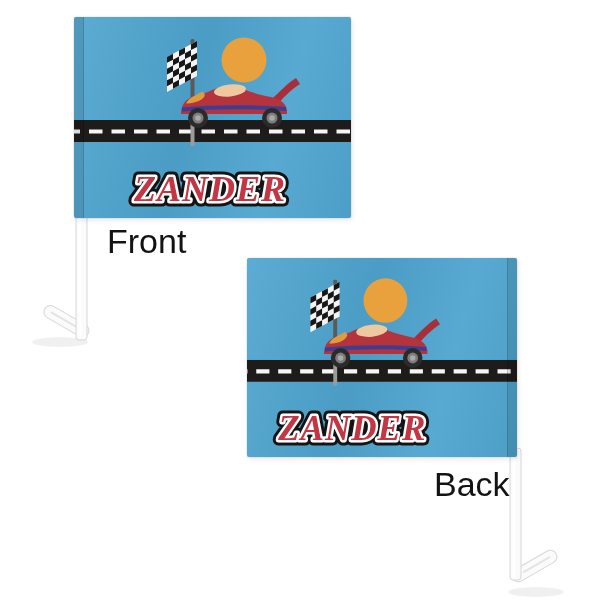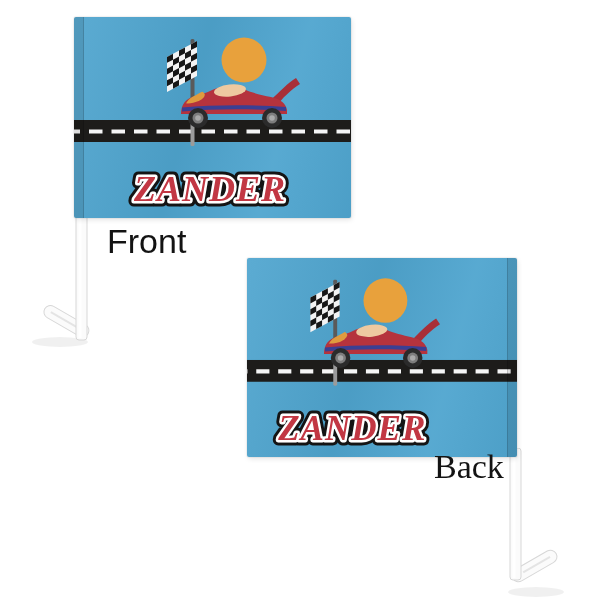--- a/index.html
+++ b/index.html
@@ -33,21 +33,21 @@
   .flag.front .sleeve{left:0;border-right:1px solid rgba(0,0,0,.14);border-radius:2px 0 0 2px;}
   .flag.back .sleeve{right:0;border-left:1px solid rgba(0,0,0,.14);border-radius:0 2px 2px 0;}
 
   
   .side-label{
     position:absolute;z-index:4;
     font-size:34px;line-height:1;color:var(--label-text,#131313);
     letter-spacing:0px;
   }
   .side-label.front{left:95px;top:224px;margin-left:12px;}
-  .side-label.back{left:434px;top:450px;font-family:Liberation Serif, serif;}
+  .side-label.back{left:434px;top:467px;}
 
   
   .name-text{
     font-family:"Liberation Serif","DejaVu Serif",serif;
     font-weight:bold;font-style:italic;
     font-size:36px;letter-spacing:1px;
   }
 </style>
 </head>
 <body>

